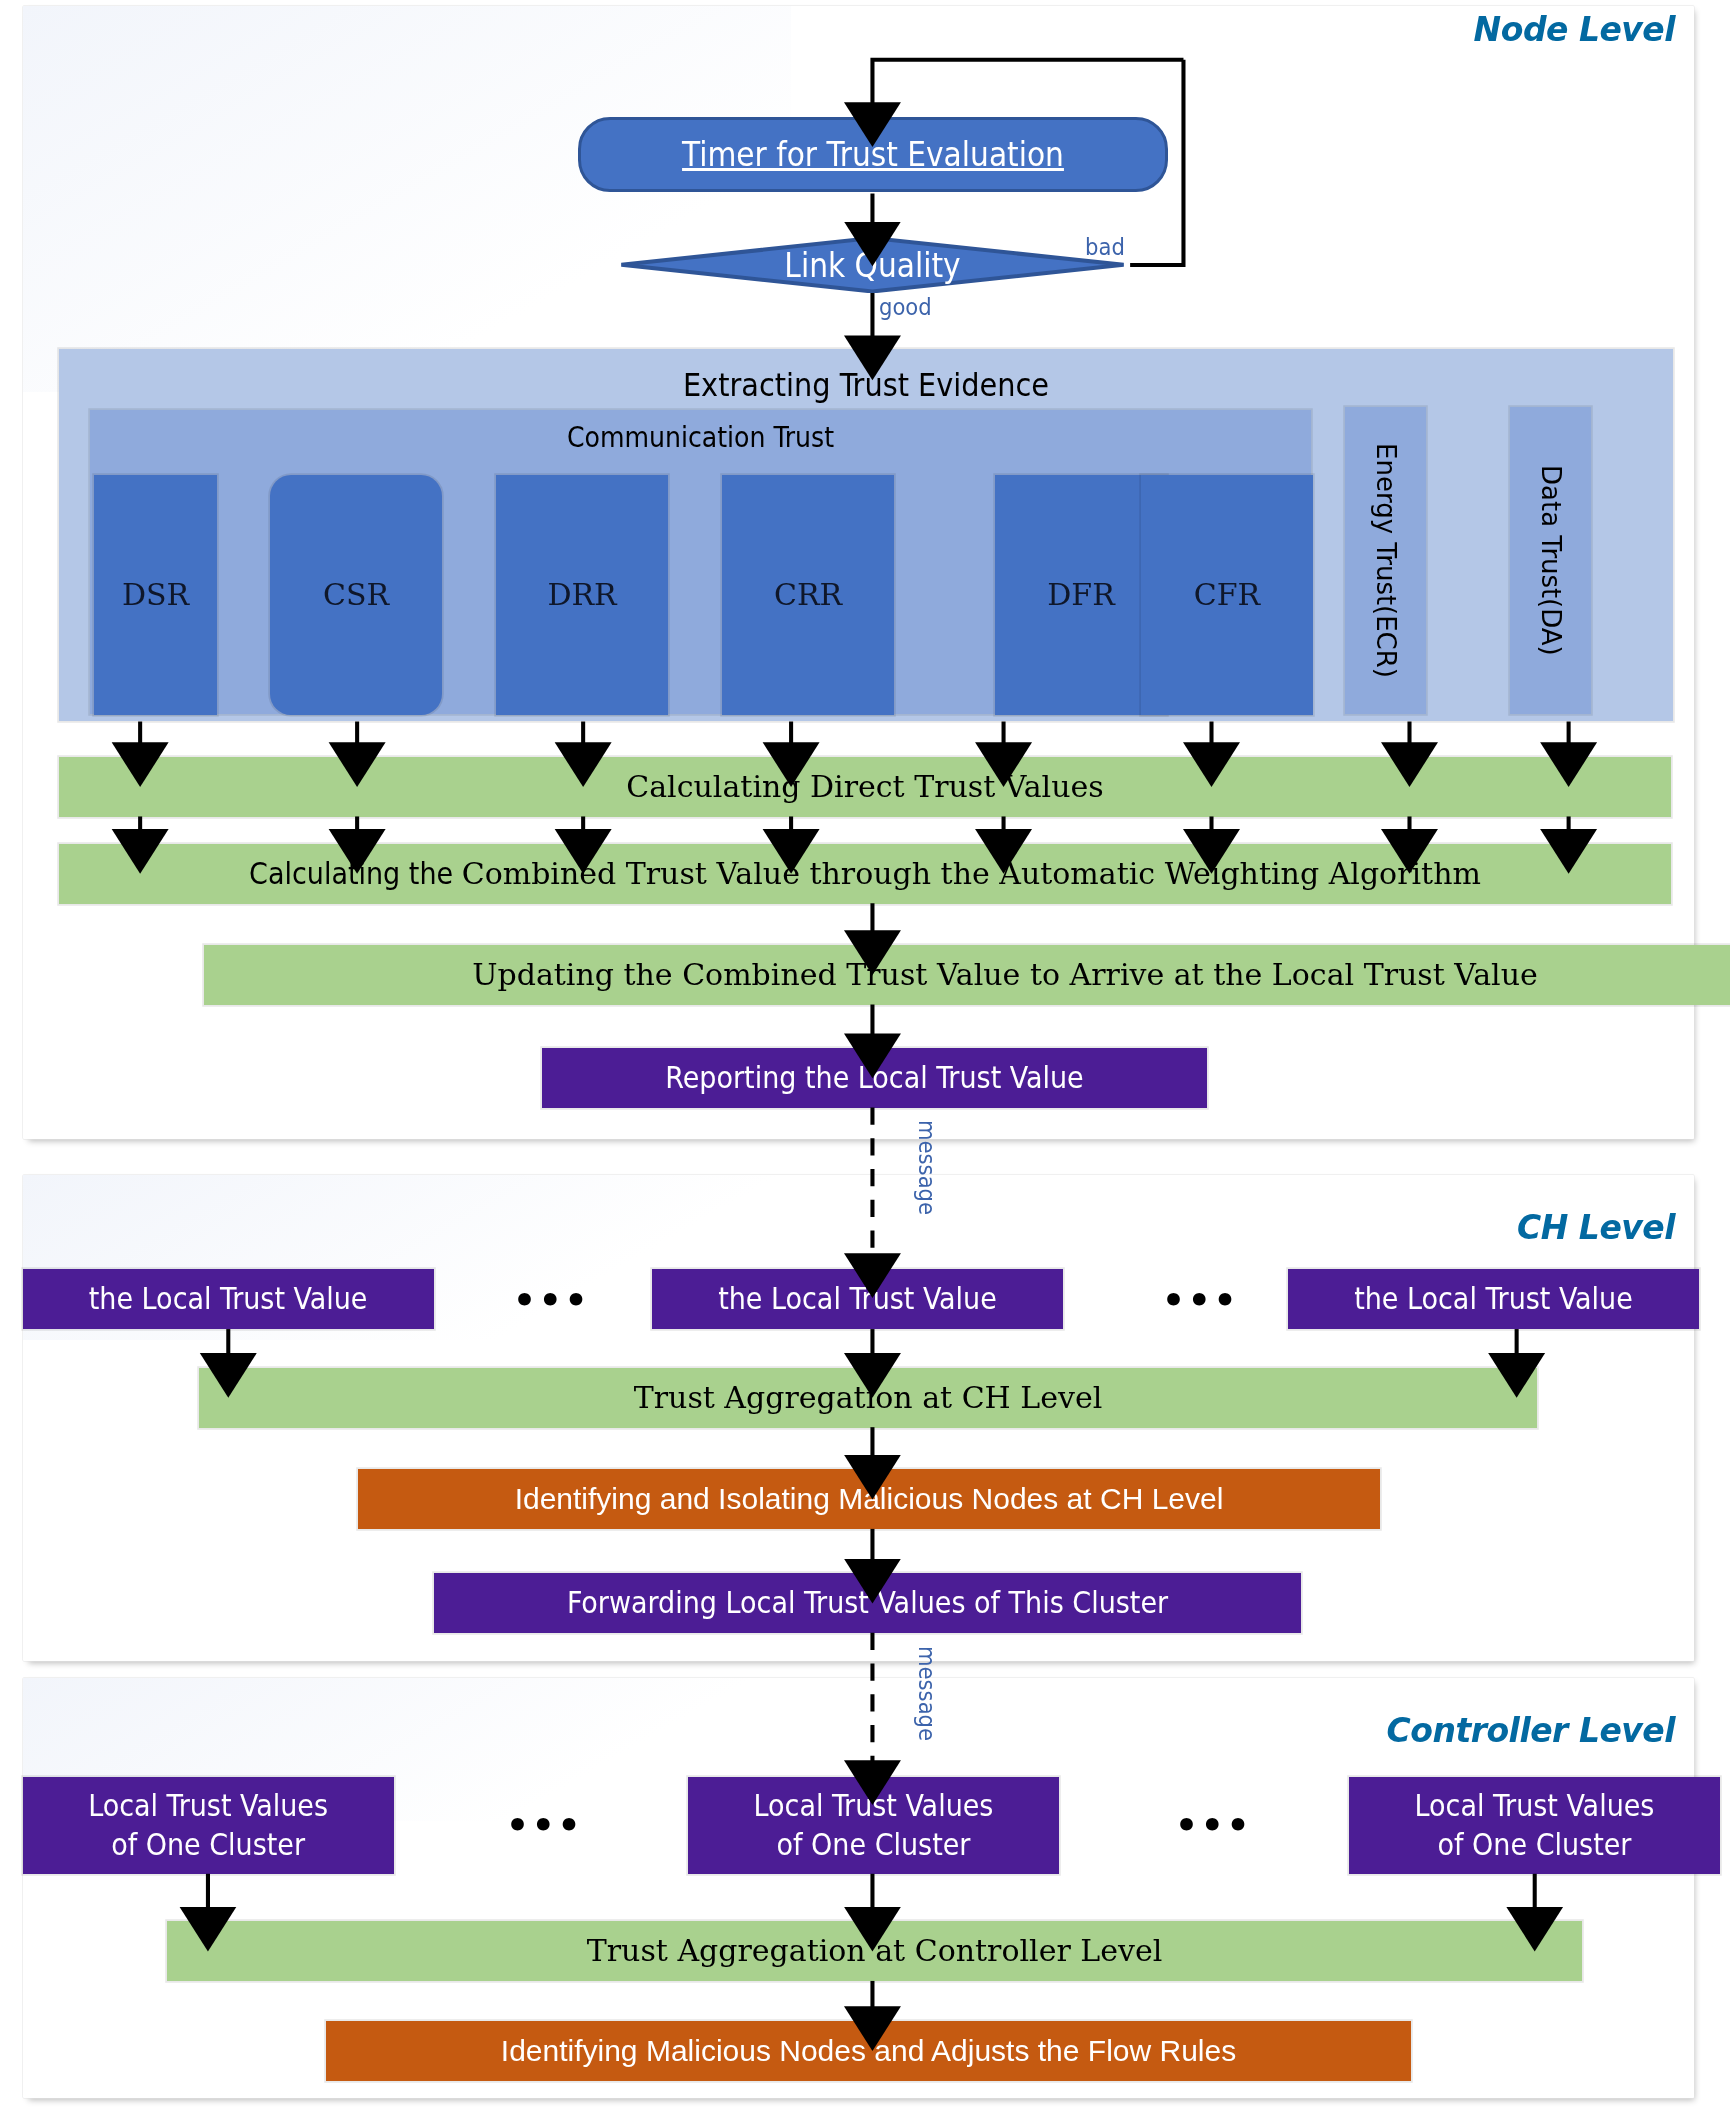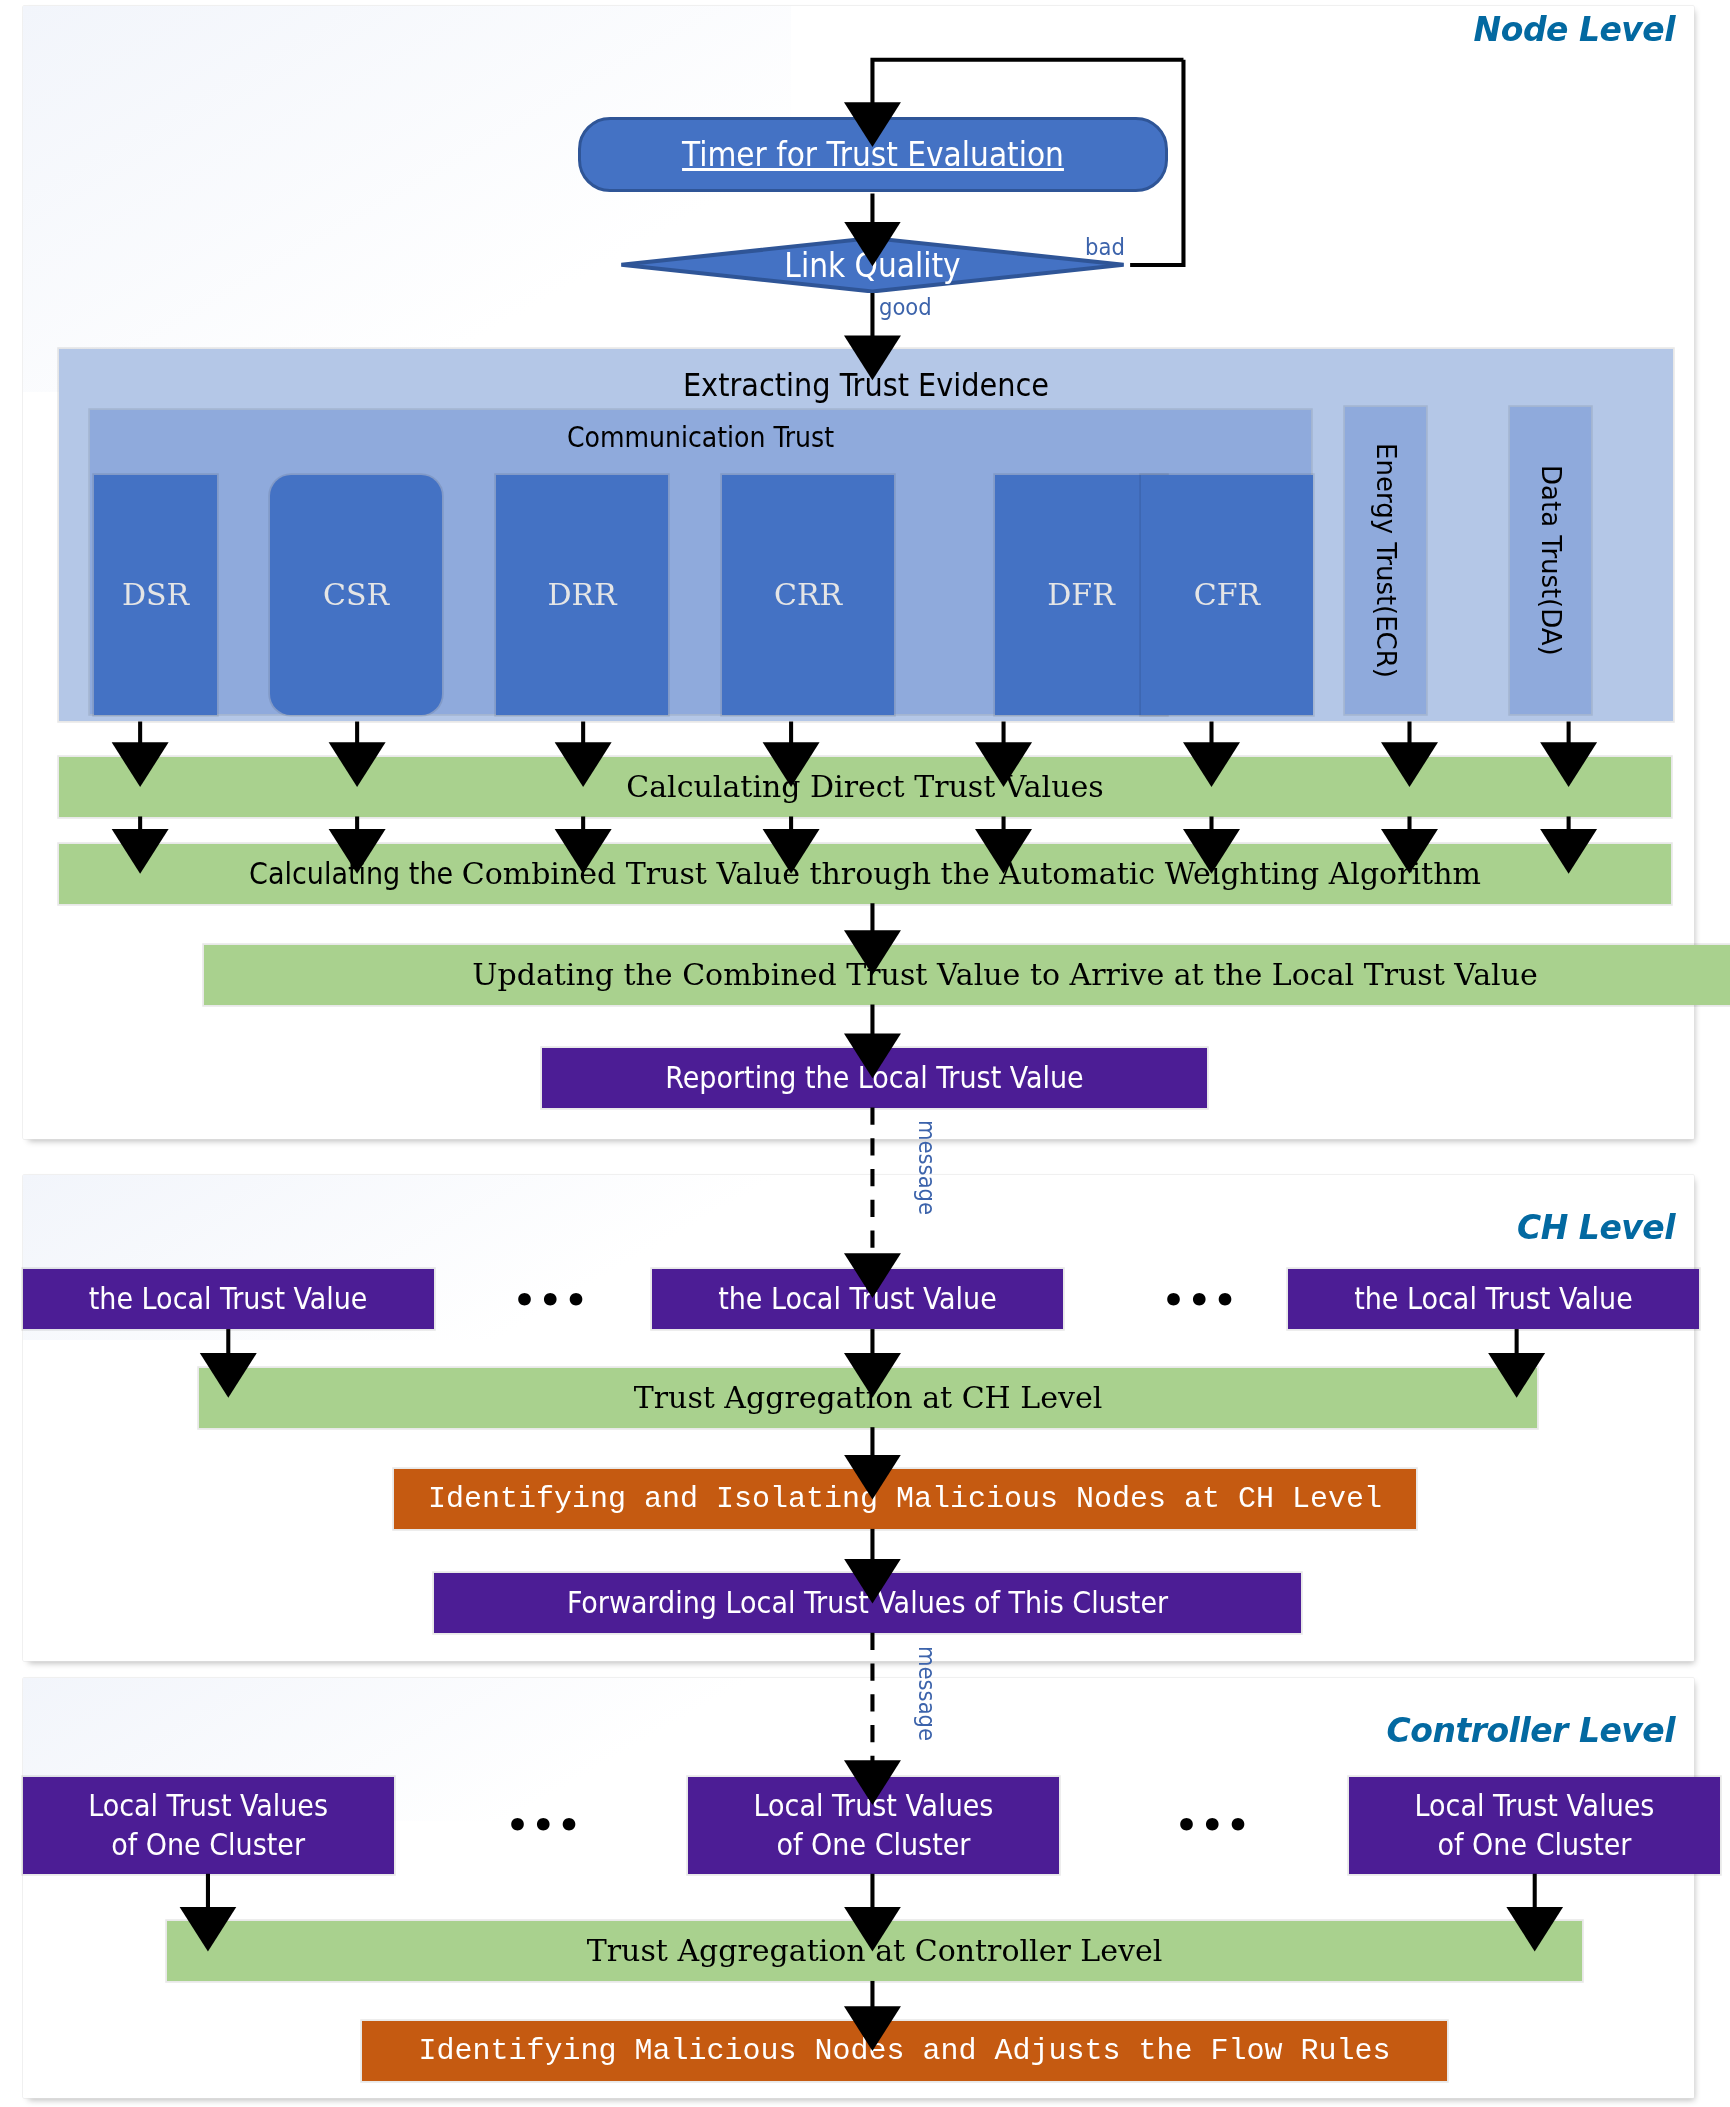--- a/index.html
+++ b/index.html
@@ -16,25 +16,25 @@
   .level-label{position:absolute;color:#0369a1;font-style:italic;font-weight:bold;
         font-family:"DejaVu Sans",sans-serif;font-size:33px;white-space:nowrap;letter-spacing:-0.5px;}
 
   
   .box{position:absolute;display:flex;align-items:center;justify-content:center;
        text-align:center;box-sizing:border-box;line-height:1.08;
        box-shadow:0 0 0 1.8px rgba(0,0,0,0.09);}
   .green{background:#a9d18e;color:#000;font-family:"DejaVu Serif",serif;font-size:30px;}
   .gold{background:#4c1d95;color:#fff;font-family:"DejaVu Sans Condensed","Liberation Sans",sans-serif;
         font-size:30px;font-stretch:condensed;}
-  .orange{background:#c55a11;color:#fff;font-family:Liberation Mono, monospace;
-        font-size:30px;margin-left:36px;}
+  .orange{background:#c55a11;color:#fff;font-family:Liberation Sans, sans-serif;
+        font-size:30px;}
   .ltblue{background:#b4c7e7;color:#000;}
   .mdblue{background:#8faadc;color:#000;}
-  .dkblue{background:#4472c4;color:#e5e5e5;font-family:"DejaVu Serif",serif;font-size:30px;}
+  .dkblue{background:#4472c4;color:#0f172a;font-family:"DejaVu Serif",serif;font-size:30px;}
 
   
   .term{position:absolute;background:#4472c4;border:3.2px solid #2f5597;border-radius:32px;
         display:flex;align-items:center;justify-content:center;color:#fff;
         font-family:"DejaVu Sans Condensed","Liberation Sans",sans-serif;font-size:33px;
         box-sizing:border-box;text-decoration:underline;}
   
   .diamond-wrap{position:absolute;}
   .diamond-wrap svg{position:absolute;left:0;top:0;}
   .diamond-label{position:absolute;left:0;top:0;width:100%;height:100%;

